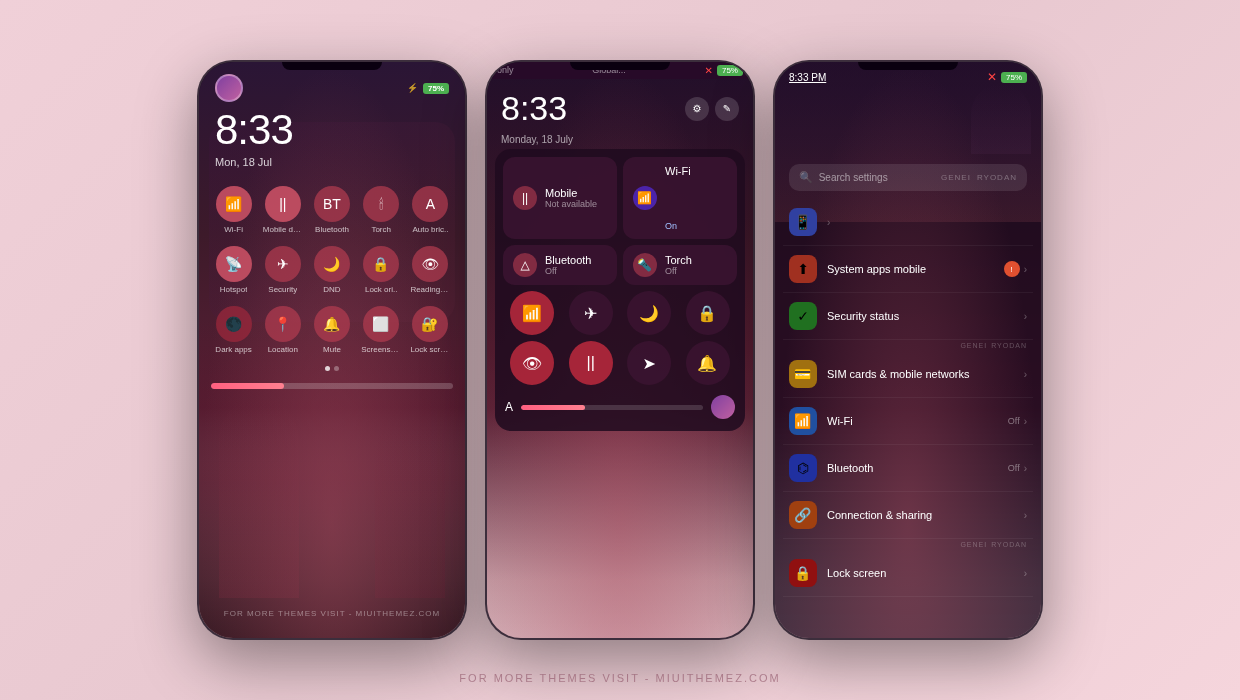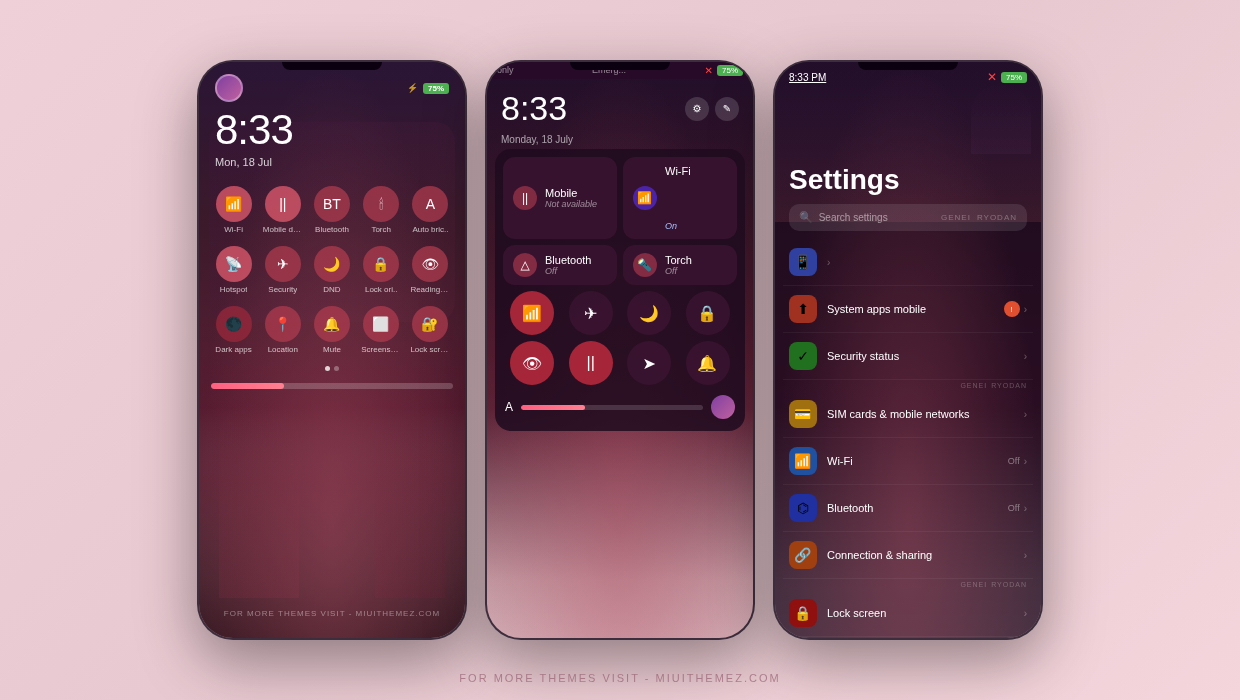--- a/index.html
+++ b/index.html
@@ -189,21 +189,20 @@
       font-size: 12px;
     }
     .qs-tile-text .qs-name {
       font-size: 11px;
       color: white;
       font-weight: 500;
     }
     .qs-tile-text .qs-status {
       font-size: 9px;
       color: rgba(255,255,255,0.5);
-      font-style: italic;
     }
     .qs-tile-wide.wifi-active .qs-tile-icon {
       background: rgba(80,40,180,0.8);
     }
     .qs-icons-row {
       display: flex;
       justify-content: space-around;
       margin: 6px 0;
     }
     .qs-icon-circle {
@@ -468,21 +467,21 @@
 
   <div class="phone">
     <div class="phone-notch"></div>
     <div class="phone-wallpaper">
       <div style="position:absolute;top:0;left:0;right:0;bottom:0;background:linear-gradient(180deg,rgba(20,5,25,0.4),rgba(80,20,40,0.3),rgba(200,140,150,0.2));"></div>
     </div>
     <div class="phone-content">
 
       <div class="emergency-bar">
         <span>only</span>
-        <span>Emerg...</span>
+        <span>Global...</span>
         <div style="display:flex;align-items:center;gap:4px;">
           <span style="color:#ff4444;font-size:10px;">✕</span>
           <div style="background:#4CAF50;border-radius:3px;padding:1px 5px;font-size:8px;color:white;">75%</div>
         </div>
       </div>
 
       <div class="phone2-top">
         <div class="phone2-time">8:33</div>
         <div class="phone2-icons">
           <div class="icon-btn">⚙</div>
@@ -567,21 +566,20 @@
           <span class="close-x">✕</span>
           <div style="background:#4CAF50;border-radius:3px;padding:1px 5px;font-size:8px;color:white;">75%</div>
         </div>
       </div>
 
       <div style="height:80px;position:relative;">
 
         <div style="position:absolute;top:0;right:10px;width:60px;height:70px;background:linear-gradient(180deg,rgba(100,60,120,0.0),rgba(80,40,80,0.2));border-radius:30px 30px 0 0;"></div>
       </div>
 
-      <div class="settings-title">Settings</div>
 
       <div class="settings-search">
         <span style="font-size:11px;color:rgba(255,255,255,0.4);">🔍</span>
         <span class="settings-search-text">Search settings</span>
         <span class="settings-brand">GENEI</span>
         <span class="settings-brand">RYODAN</span>
       </div>
 
       <div class="settings-list">
 

